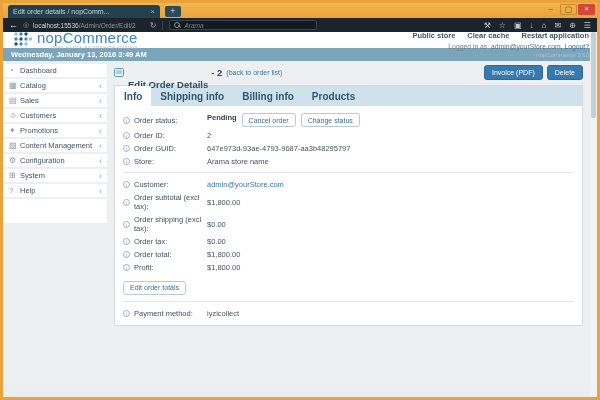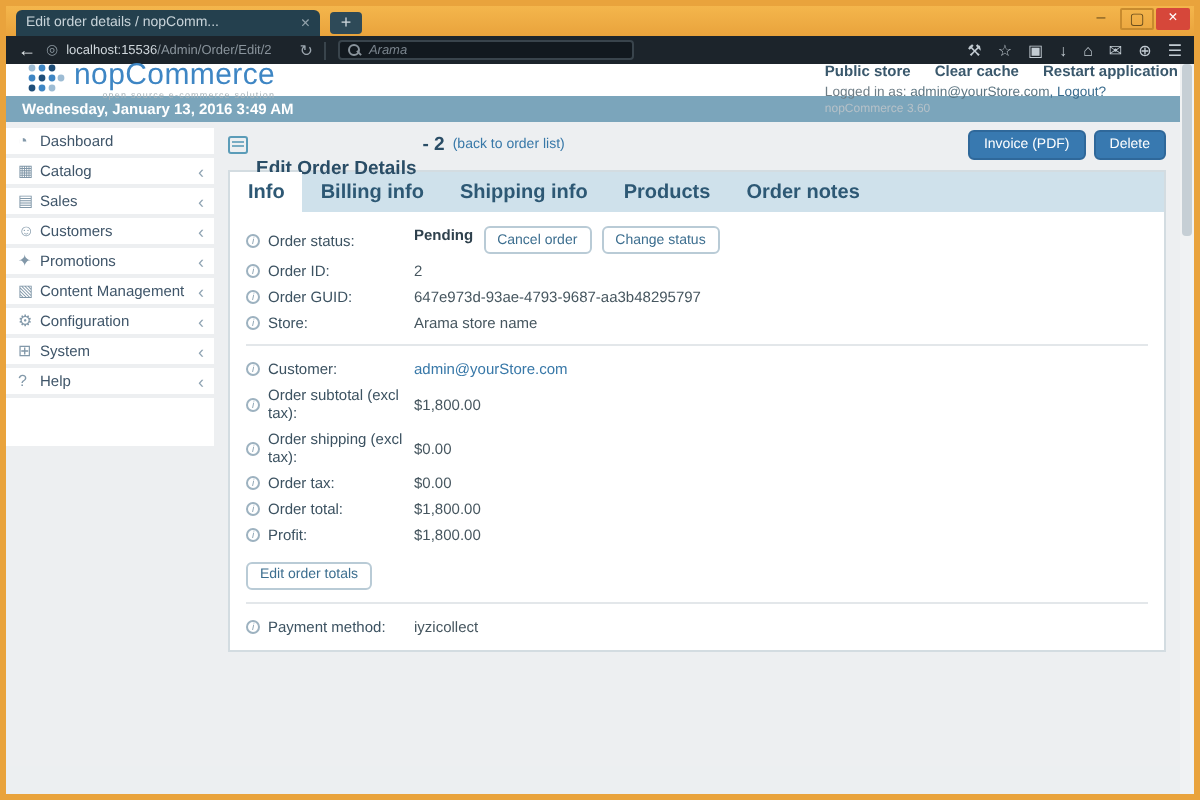--- a/index.html
+++ b/index.html
@@ -47,21 +47,21 @@
   .tbicon { font-size:8px; color:#c3ccd3; }
 
   
   .appheader { height:16px; background:#fff; display:flex; align-items:center;
     justify-content:space-between; padding:0 8px 0 10px; }
   .logo { display:flex; align-items:center; }
   .logo svg { margin-right:4px; }
   .logo-textwrap { display:flex; flex-direction:column; line-height:1; }
   .logo-text { font-size:15px; color:var(--logo-blue,#3e86c4); letter-spacing:0.2px; }
   .logo-tagline { font-size:4.5px; color:#a9b4ba; letter-spacing:0.6px; margin-top:1px; align-self:flex-end; }
-  .header-right { display:flex; flex-direction:column; align-items:flex-start; line-height:1.15;margin-top:11px; }
+  .header-right { display:flex; flex-direction:column; align-items:flex-end; line-height:1.15;margin-top:11px; }
   .hlinks { display:flex; gap:12px; }
   .hlink { font-size:7.5px; font-weight:bold; color:#3a586c; }
   .loginline { font-size:6.8px; color:#6e7d86; margin-top:2px; }
   .loginline .email { color:#5c7582; }
   .logout { color:#3a6c8e; }
   .version { font-size:6px; color:#b6c1c8; margin-top:1px; }
 
   
   .datebar { height:13px; background:var(--datebar-blue,#7ba5bb); color:#fff;
     font-size:7.5px; font-weight:bold; line-height:13px; padding-left:8px; }
@@ -248,24 +248,23 @@
         <span class="title-suffix">- 2</span>
         <span class="back-link">(back to order list)</span>
         <span class="action-btns">
             <button class="actionbtn">Invoice (PDF)</button>
             <button class="actionbtn">Delete</button>
           </span>
       </div>
 
       <div class="tabstrip">
           <div class="tabitem active">Info</div>
+          <div class="tabitem">Shipping info</div>
           <div class="tabitem">Billing info</div>
-          <div class="tabitem">Shipping info</div>
           <div class="tabitem">Products</div>
-          <div class="tabitem">Order notes</div>
         </div>
 
       <div class="panel">
         <div id="field-rows">
             <div class="frow">
               <div class="flabel">
                 <span class="info-i">i</span>
                 <span>Order status:</span>
               </div>
               <div class="fvalue">

